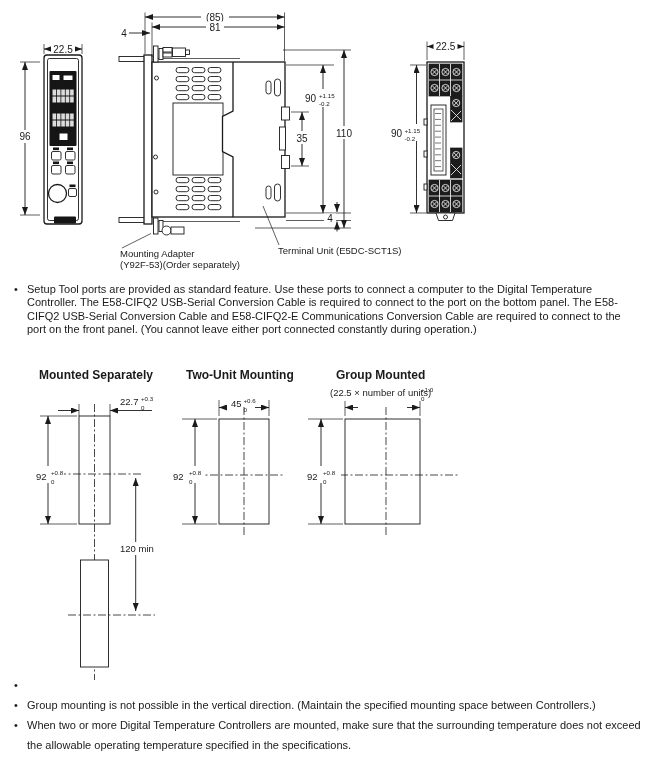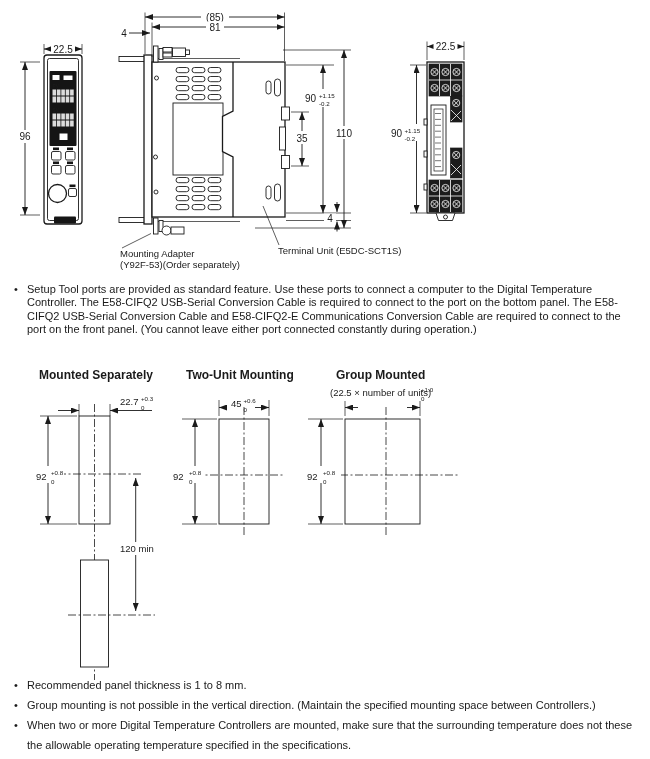--- a/index.html
+++ b/index.html
@@ -418,25 +418,24 @@
         <text class="t9" x="307" y="480">92</text>
         <text class="t6" x="323" y="474.5">+0.8</text>
         <text class="t6" x="323" y="484">0</text>
       </g>
     </g>
   </svg>
 
   <div class="abs notes" style="left:14px;top:675px;width:630px">
     <div class="para">
       <span class="b">•</span>
-      <span>Recommended panel thickness is 1 to 8 mm.</span>
     </div>
     <div class="para">
       <span class="b">•</span>
       <span>Group mounting is not possible in the vertical direction. (Maintain the specified mounting space between Controllers.)</span>
     </div>
     <div class="para">
       <span class="b">•</span>
-      <span>When two or more Digital Temperature Controllers are mounted, make sure that the surrounding temperature does not these the allowable operating temperature specified in the specifications.</span>
+      <span>When two or more Digital Temperature Controllers are mounted, make sure that the surrounding temperature does not exceed the allowable operating temperature specified in the specifications.</span>
     </div>
   </div>
 
 </div>
 
 </body></html>

